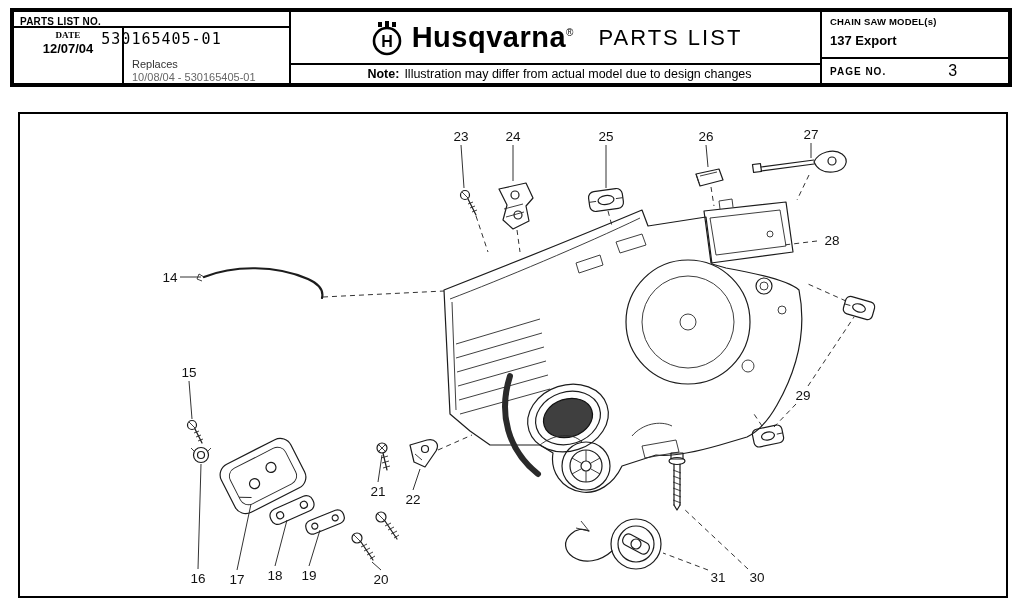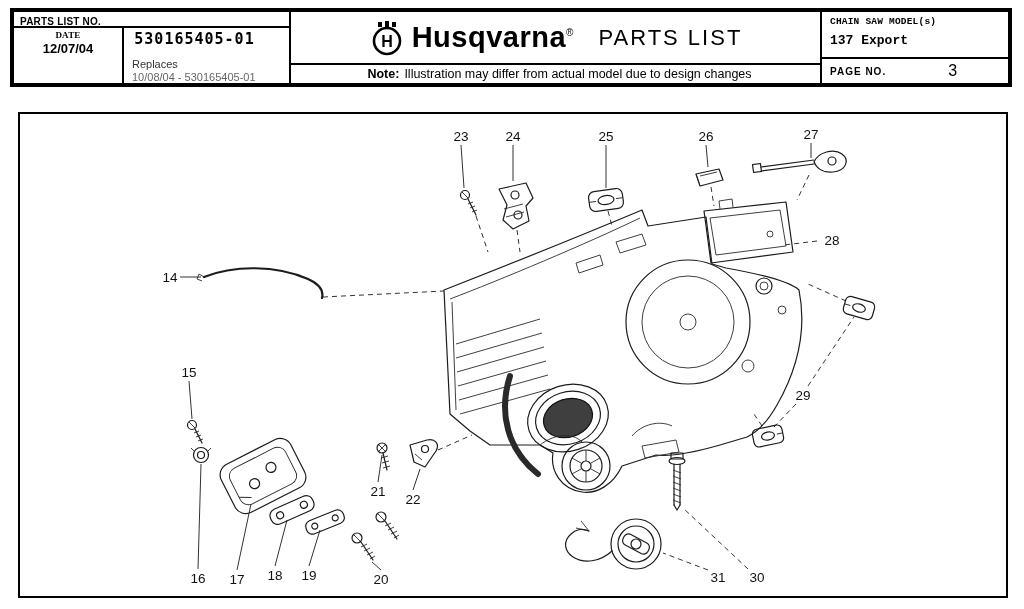--- a/index.html
+++ b/index.html
@@ -10,40 +10,40 @@
   .header{position:absolute;left:10px;top:8px;width:1002px;height:79px;
           border:4px solid #000000;box-sizing:border-box;display:flex;}
   .col{height:100%;display:flex;flex-direction:column;box-sizing:border-box;}
   .col-left{width:277px;border-right:2px solid #000;}
   .col-mid{flex:1;border-right:2px solid #000;}
   .col-right{width:186px;}
 
   .cell-plno{height:46px;border-bottom:2px solid #000;box-sizing:border-box;position:relative;}
   .lbl{font-size:10px;font-weight:bold;letter-spacing:.2px;}
   .cell-plno .lbl{position:absolute;left:6px;top:4px;}
-  .plno{position:absolute;left:78px;top:18px;width:205px;text-align:center;
-        font-family:"DejaVu Sans Mono",monospace;font-weight:bold;font-size:15px;letter-spacing:1px;}
+  .plno{position:absolute;left:45px;top:18px;width:205px;text-align:center;
+        font-family:"DejaVu Sans Mono",monospace;font-weight:normal;font-size:15px;letter-spacing:1px;}
   .row2-left{flex:1;display:flex;}
   .cell-date{width:110px;border-right:2px solid #000;box-sizing:border-box;text-align:center;padding-top:2px;}
   .cell-date .lbl{font-size:9px;font-family:Liberation Serif, serif;}
   .date-val{font-size:13px;font-weight:bold;margin-top:1px;}
   .cell-replaces{flex:1;padding:2px 0 0 8px;margin-top:28px;}
   .rep-lbl{font-size:11px;color:#333;}
   .rep-val{font-size:11px;color:#666;margin-top:1px;}
 
   .brandrow{height:53px;border-bottom:2px solid #000;box-sizing:border-box;
             display:flex;align-items:center;justify-content:center;}
   .logo{display:inline-flex;margin-right:7px;}
   .brand{font-size:29px;font-weight:bold;letter-spacing:.5px;}
   .reg{font-size:10px;align-self:flex-start;margin-top:15px;}
   .doctitle{font-size:22px;margin-left:25px;letter-spacing:2px;}
   .noterow{flex:1;display:flex;align-items:center;justify-content:center;font-size:12.5px;padding-left:8px;}
   .note-lbl{font-weight:bold;margin-right:5px;}
 
-  .modelcell{height:47px;border-bottom:2px solid #000;box-sizing:border-box;padding:4px 0 0 8px;font-family:Liberation Mono, monospace;}
+  .modelcell{height:47px;border-bottom:2px solid #000;box-sizing:border-box;padding:4px 0 0 8px;}
   .modelcell .lbl{font-size:9.5px;}
   .model-val{font-size:13px;font-weight:bold;margin-top:6px;}
   .pagecell{flex:1;display:flex;align-items:center;padding-left:8px;}
   .pagecell .lbl{font-size:10px;letter-spacing:1px;}
   .page-val{font-size:16px;margin-left:62px;}
 
   
   .frame{position:absolute;left:18px;top:112px;width:990px;height:486px;
          border:2px solid #000;box-sizing:border-box;background:#fff;}
   .frame svg{display:block;width:100%;height:100%;}

